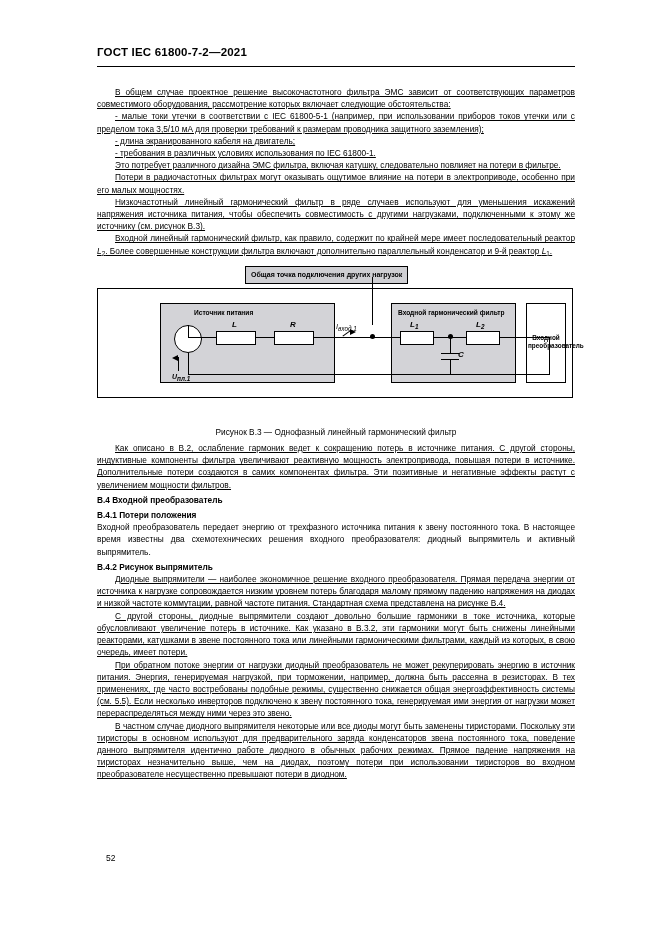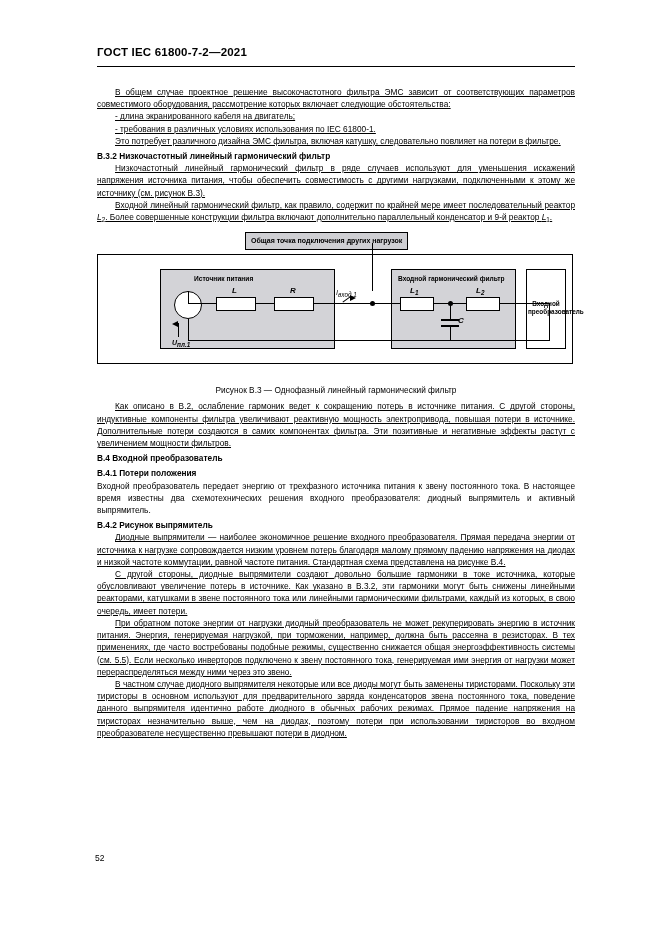--- a/index.html
+++ b/index.html
@@ -198,47 +198,48 @@
   }
   .conv-lbl {
     position: absolute;
     font-size: 6.4px;
     font-weight: bold;
     line-height: 8px;
     text-align: center;
     white-space: nowrap;
   }
   .fig-caption {
-    margin-top: 0;
+    margin-top: 8px;
     text-align: center;
     font-size: 8.3px;
   }
   .page-number {
     position: absolute;
-    left: 95px;
+    left: 106px;
     top: 853px;
     font-size: 8.5px;
   }
 </style>
 </head>
 <body>
 
 <div class="page">
 
   <div class="header">ГОСТ IEC 61800-7-2—2021</div>
   <div class="header-rule"></div>
 
   <div class="content">
 
     <p class="indent">В общем случае проектное решение высокочастотного фильтра ЭМС зависит от соответствующих параметров совместимого оборудования, рассмотрение которых включает следующие обстоятельства:</p>
+    <p class="indent">- малые токи утечки в соответствии с IEC 61800-5-1 (например, при использовании приборов токов утечки или с пределом тока 3,5/10 мА для проверки требований к размерам проводника защитного заземления);</p>
     <p class="indent">- длина экранированного кабеля на двигатель;</p>
     <p class="indent">- требования в различных условиях использования по IEC 61800-1.</p>
     <p class="indent">Это потребует различного дизайна ЭМС фильтра, включая катушку, следовательно повлияет на потери в фильтре.</p>
-
-    <p class="sec-head">В.3.2 Низкочастотный линейный гармонический фильтр</p>
+    <p class="indent">Потери в радиочастотных фильтрах могут оказывать ощутимое влияние на потери в электроприводе, особенно при его малых мощностях.</p>
+
     <p class="indent">Низкочастотный линейный гармонический фильтр в ряде случаев используют для уменьшения искажений напряжения источника питания, чтобы обеспечить совместимость с другими нагрузками, подключенными к этому же источнику (см. рисунок В.3).</p>
 
     <p class="indent"><span>Входной линейный гармонический фильтр, как правило, содержит по крайней мере имеет последовательный реактор </span><span class="italic">L</span><sub>2</sub><span>. Более совершенные конструкции фильтра включают дополнительно параллельный конденсатор и 9-й реактор </span><span class="italic">L</span><sub>1</sub><span>.</span></p>
 
     <div class="figure-wrap">
 
       <div class="fig-label-top">Общая точка подключения других нагрузок</div>
 
       <div class="fig-outer">
 

